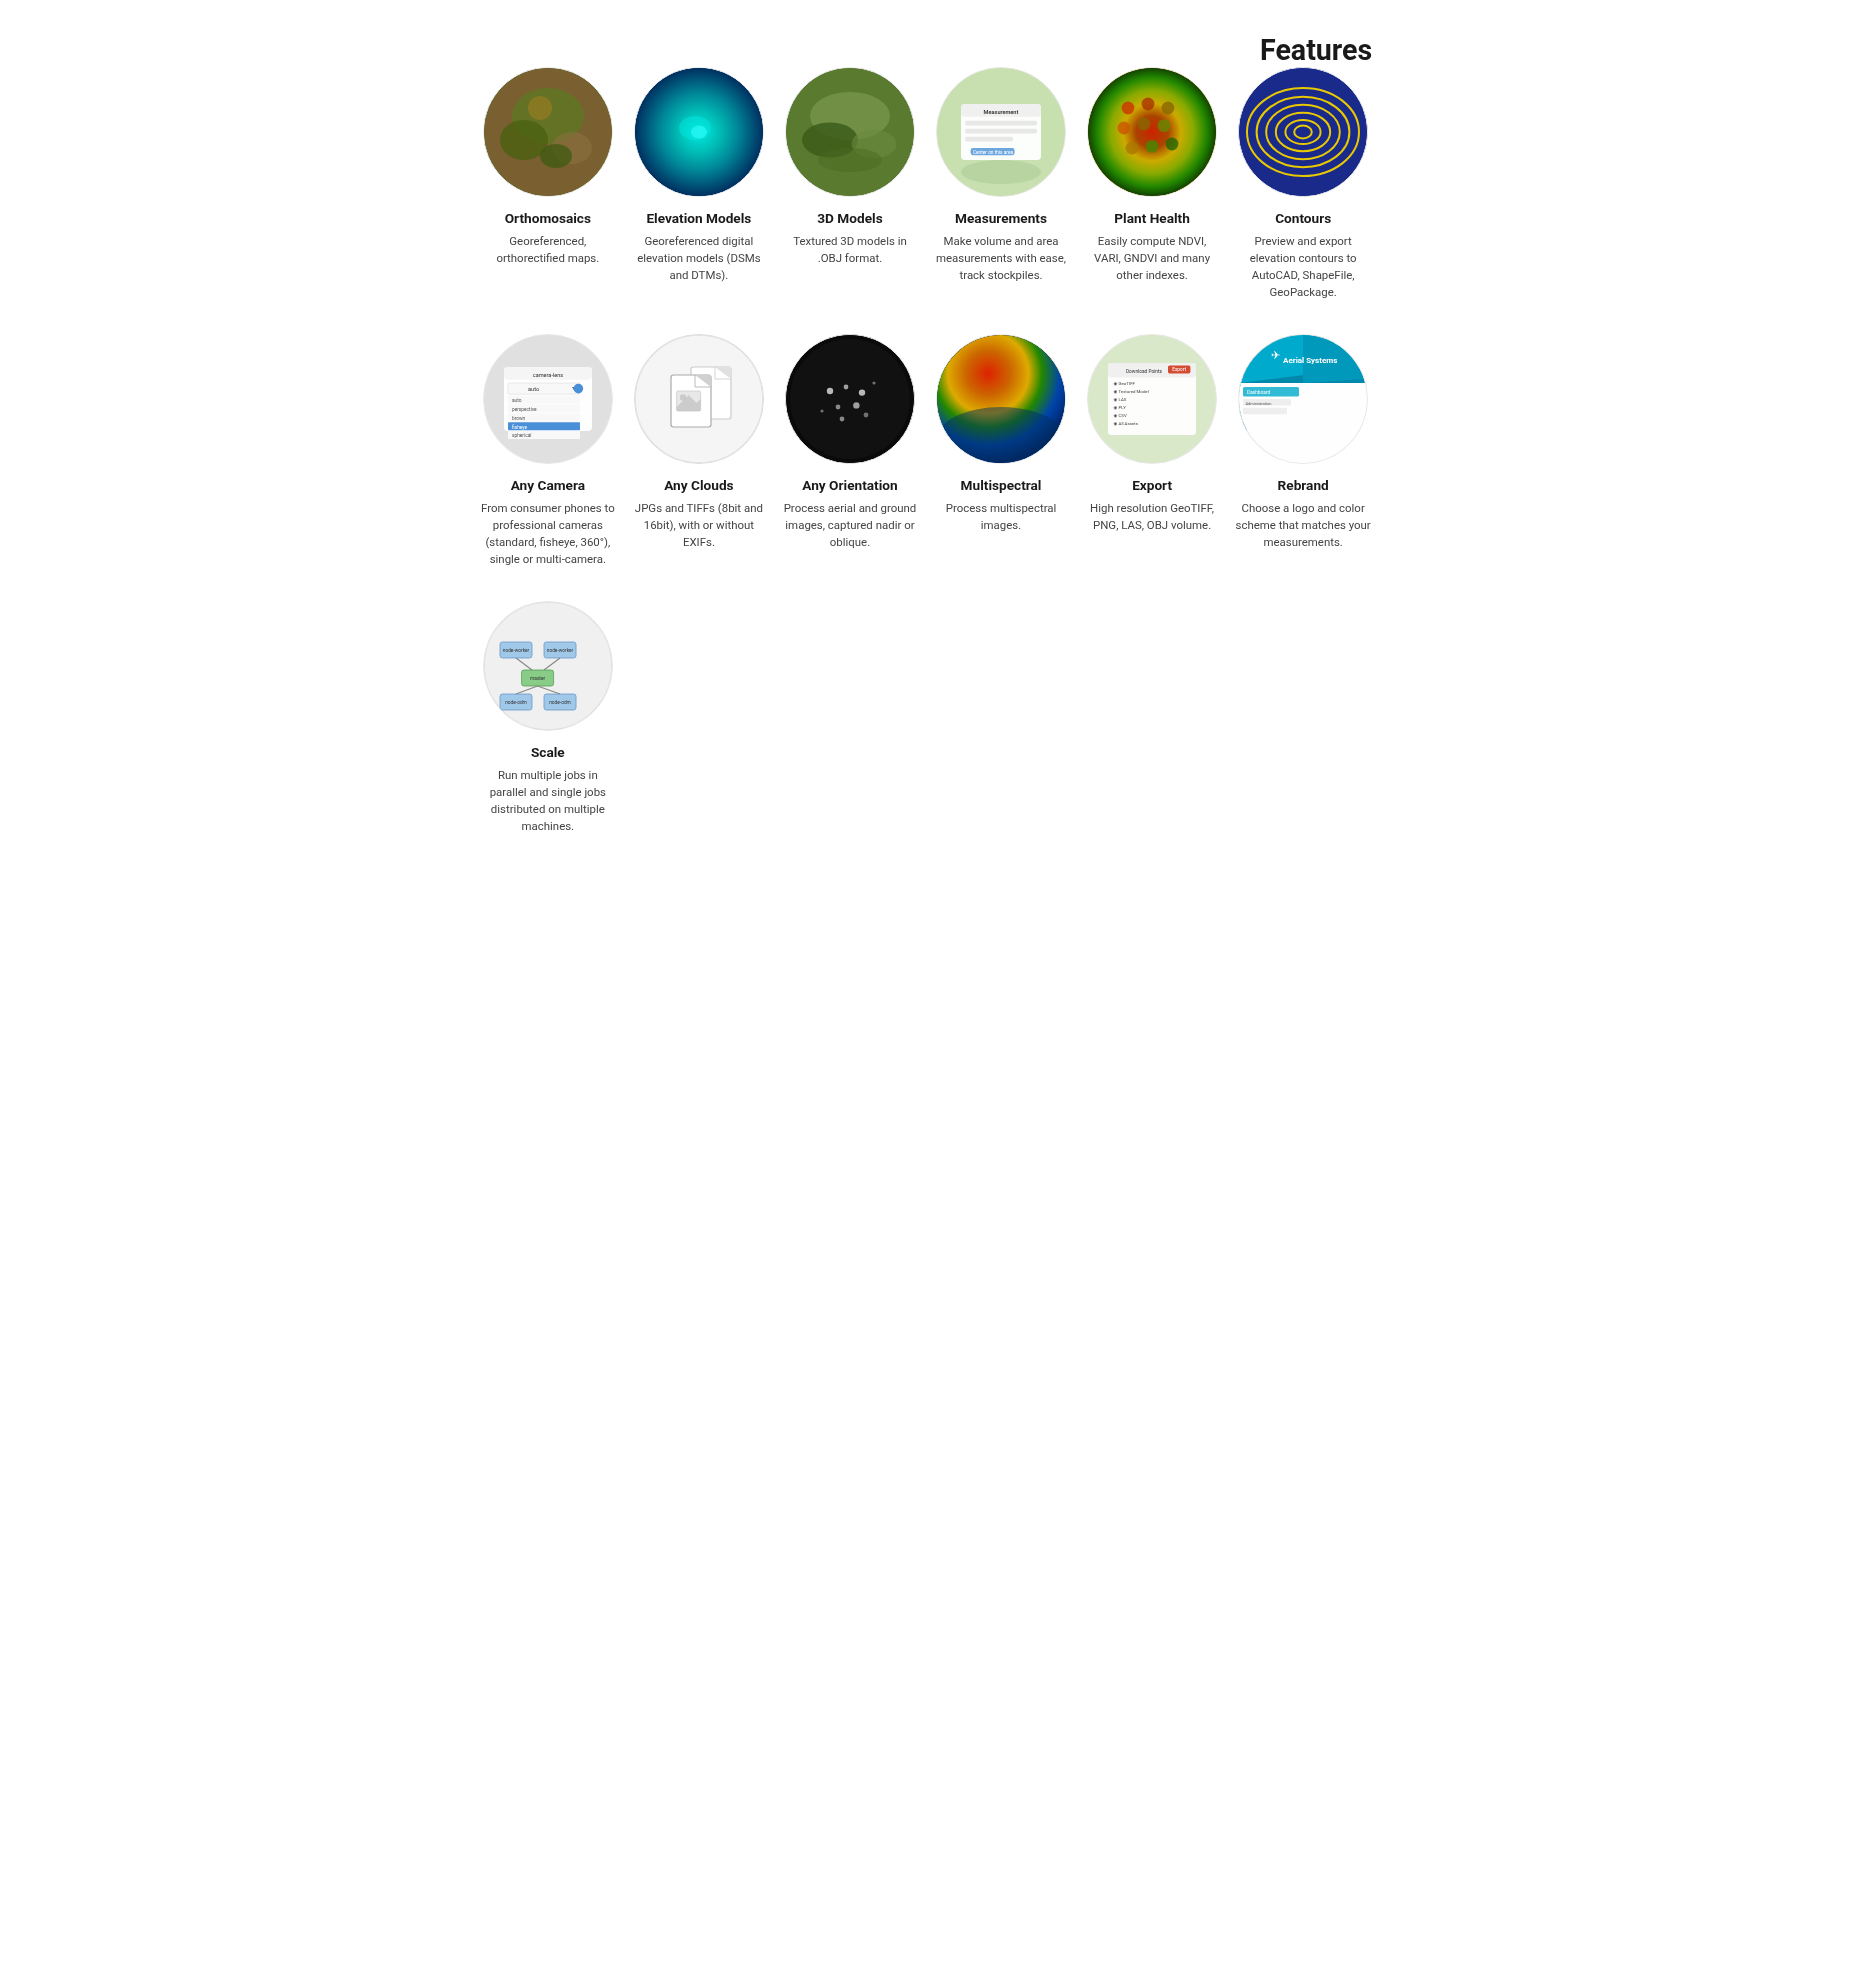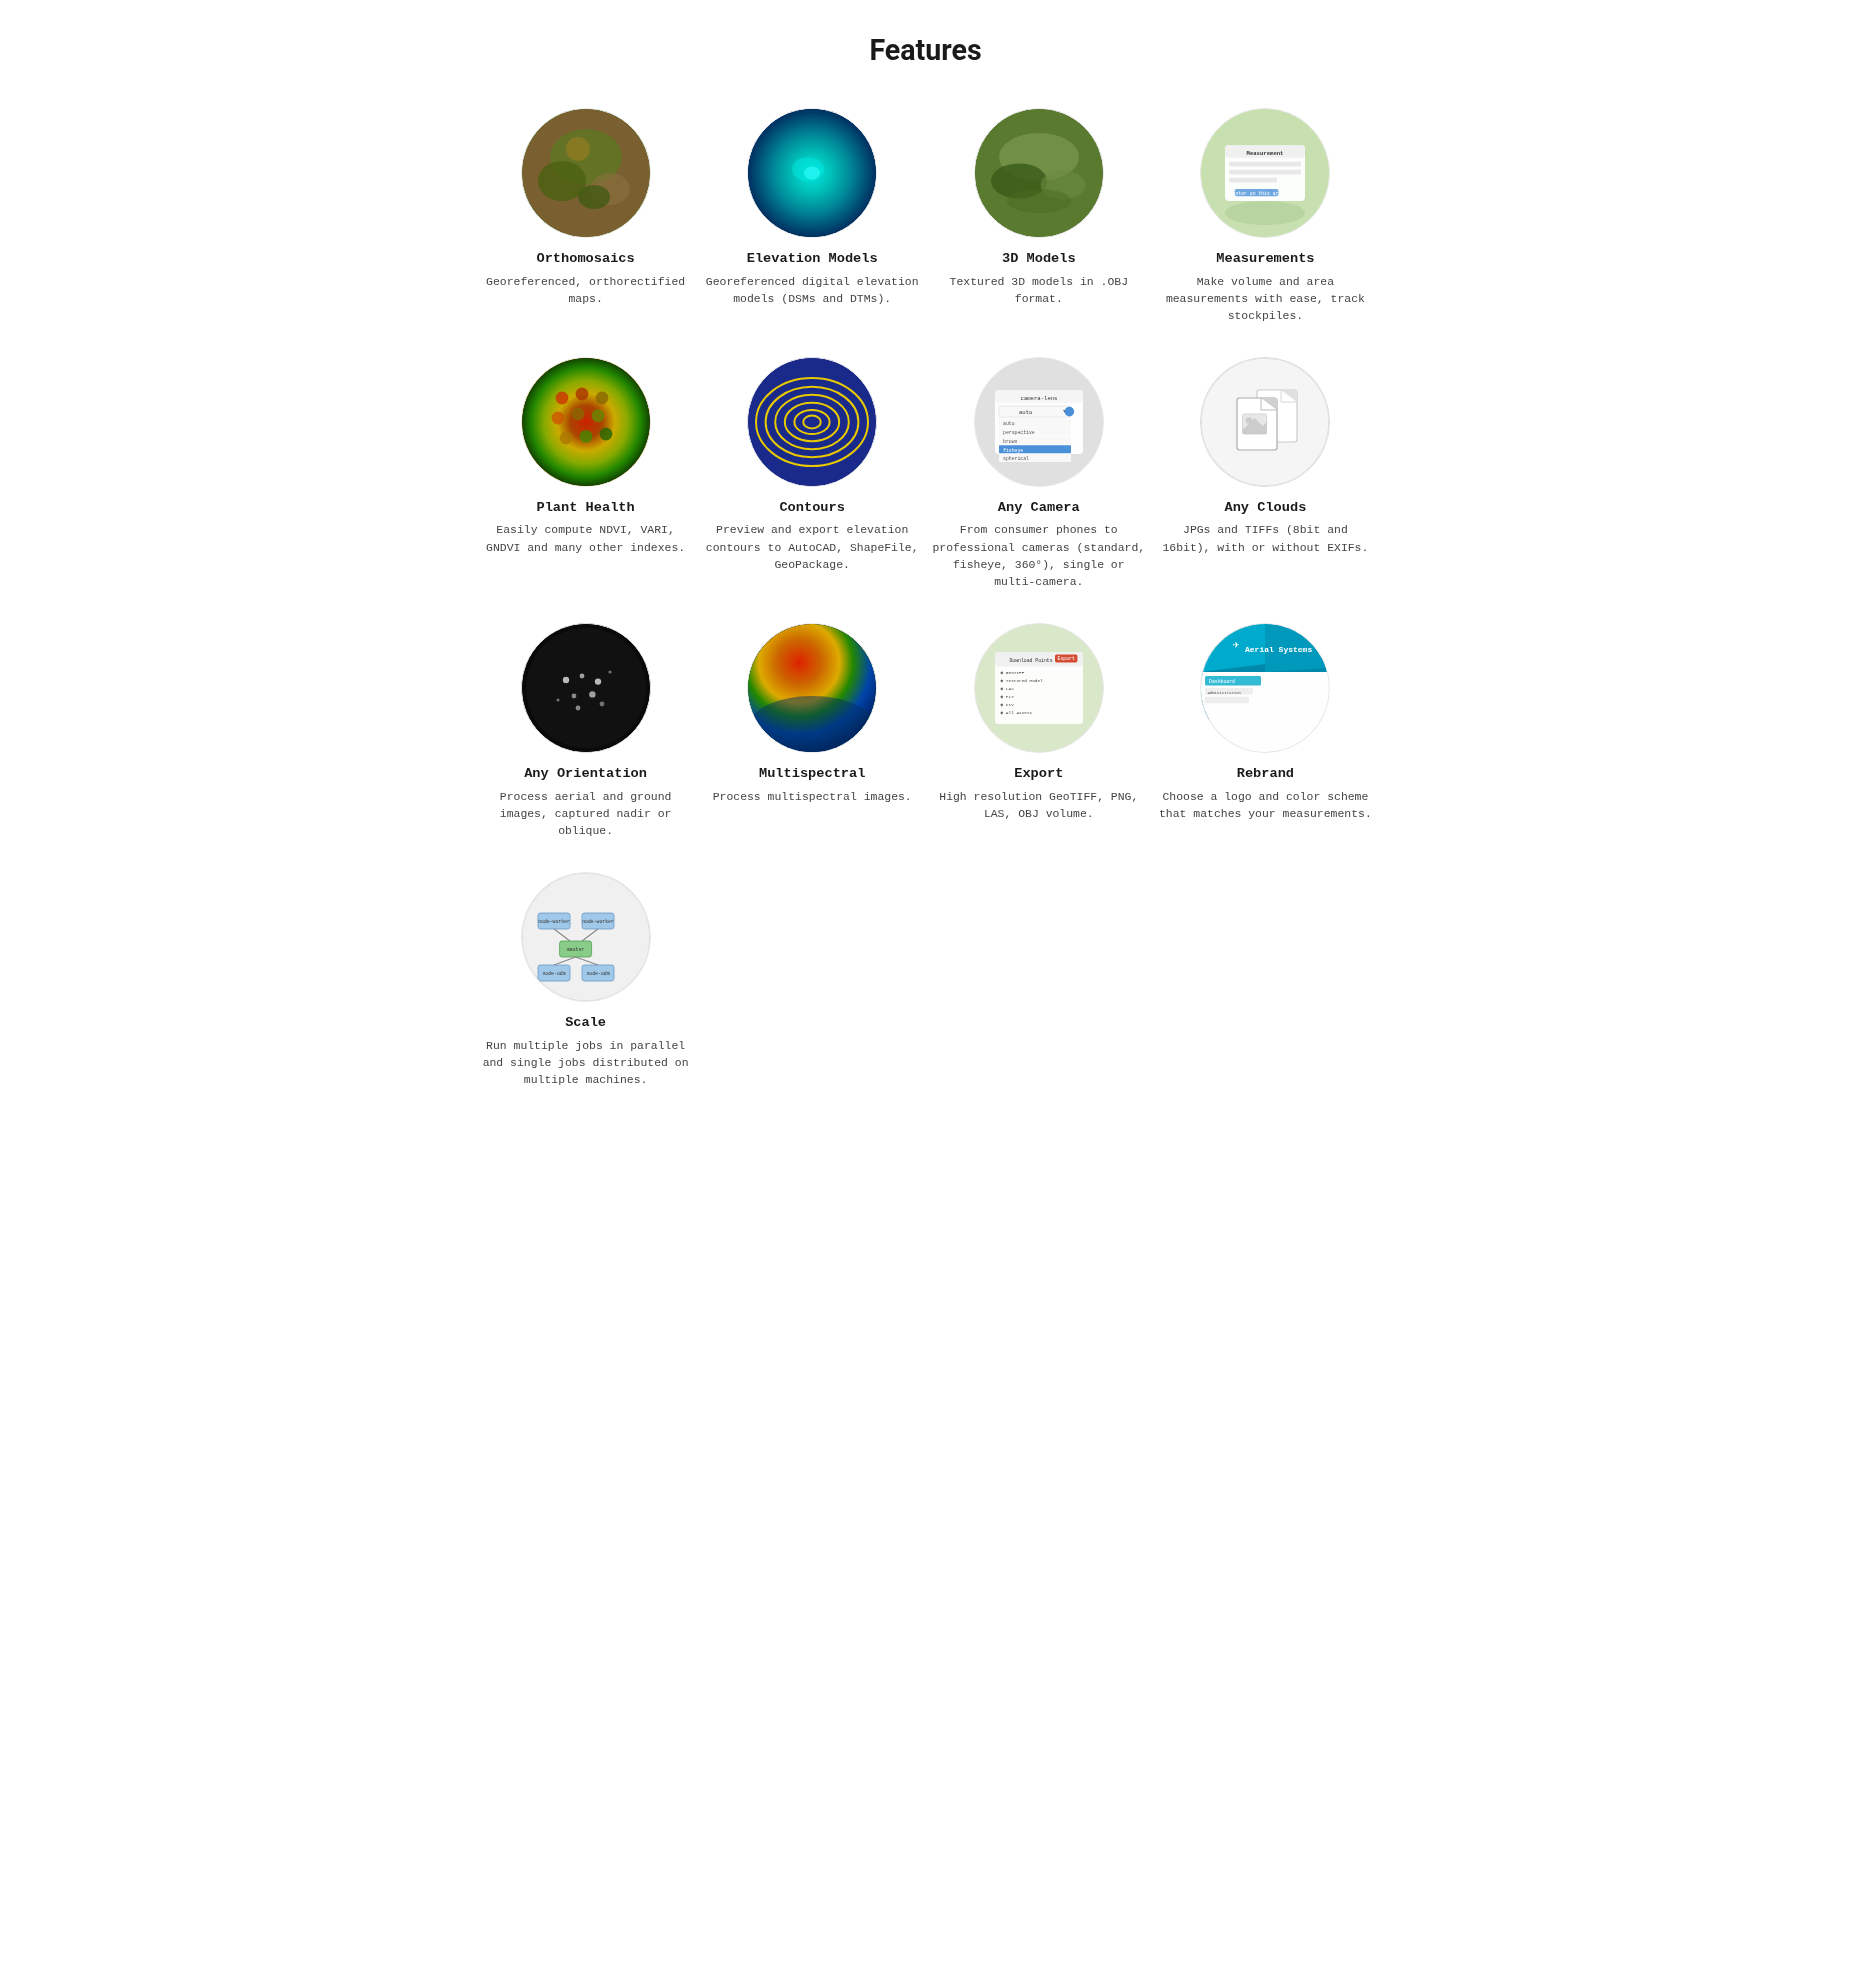--- a/index.html
+++ b/index.html
@@ -5,31 +5,29 @@
     * { box-sizing: border-box; margin: 0; padding: 0; }
     body {
       font-family: -apple-system, BlinkMacSystemFont, 'Segoe UI', Roboto, sans-serif;
       background: #fff;
       color: #333;
       padding: 33px 16.3px;
       max-width: 926px;
       margin: 0 auto;
     }
     h1.page-title {
-      text-align: center;
+      text-align: right;
       font-size: 2.2em;
       font-weight: 700;
-      margin-bottom: 41px;
       color: #1a1a1a;
     }
     .features-grid {
       display: grid;
-      grid-template-columns: repeat(4, 1fr);
+      grid-template-columns: repeat(6, 1fr);
       gap: 33px 13px;
-      font-family: Liberation Mono, monospace;
     }
     .feature-item {
       display: flex;
       flex-direction: column;
       align-items: center;
       text-align: center;
     }
     .feature-image-container {
       width: 130px;
       height: 130px;

